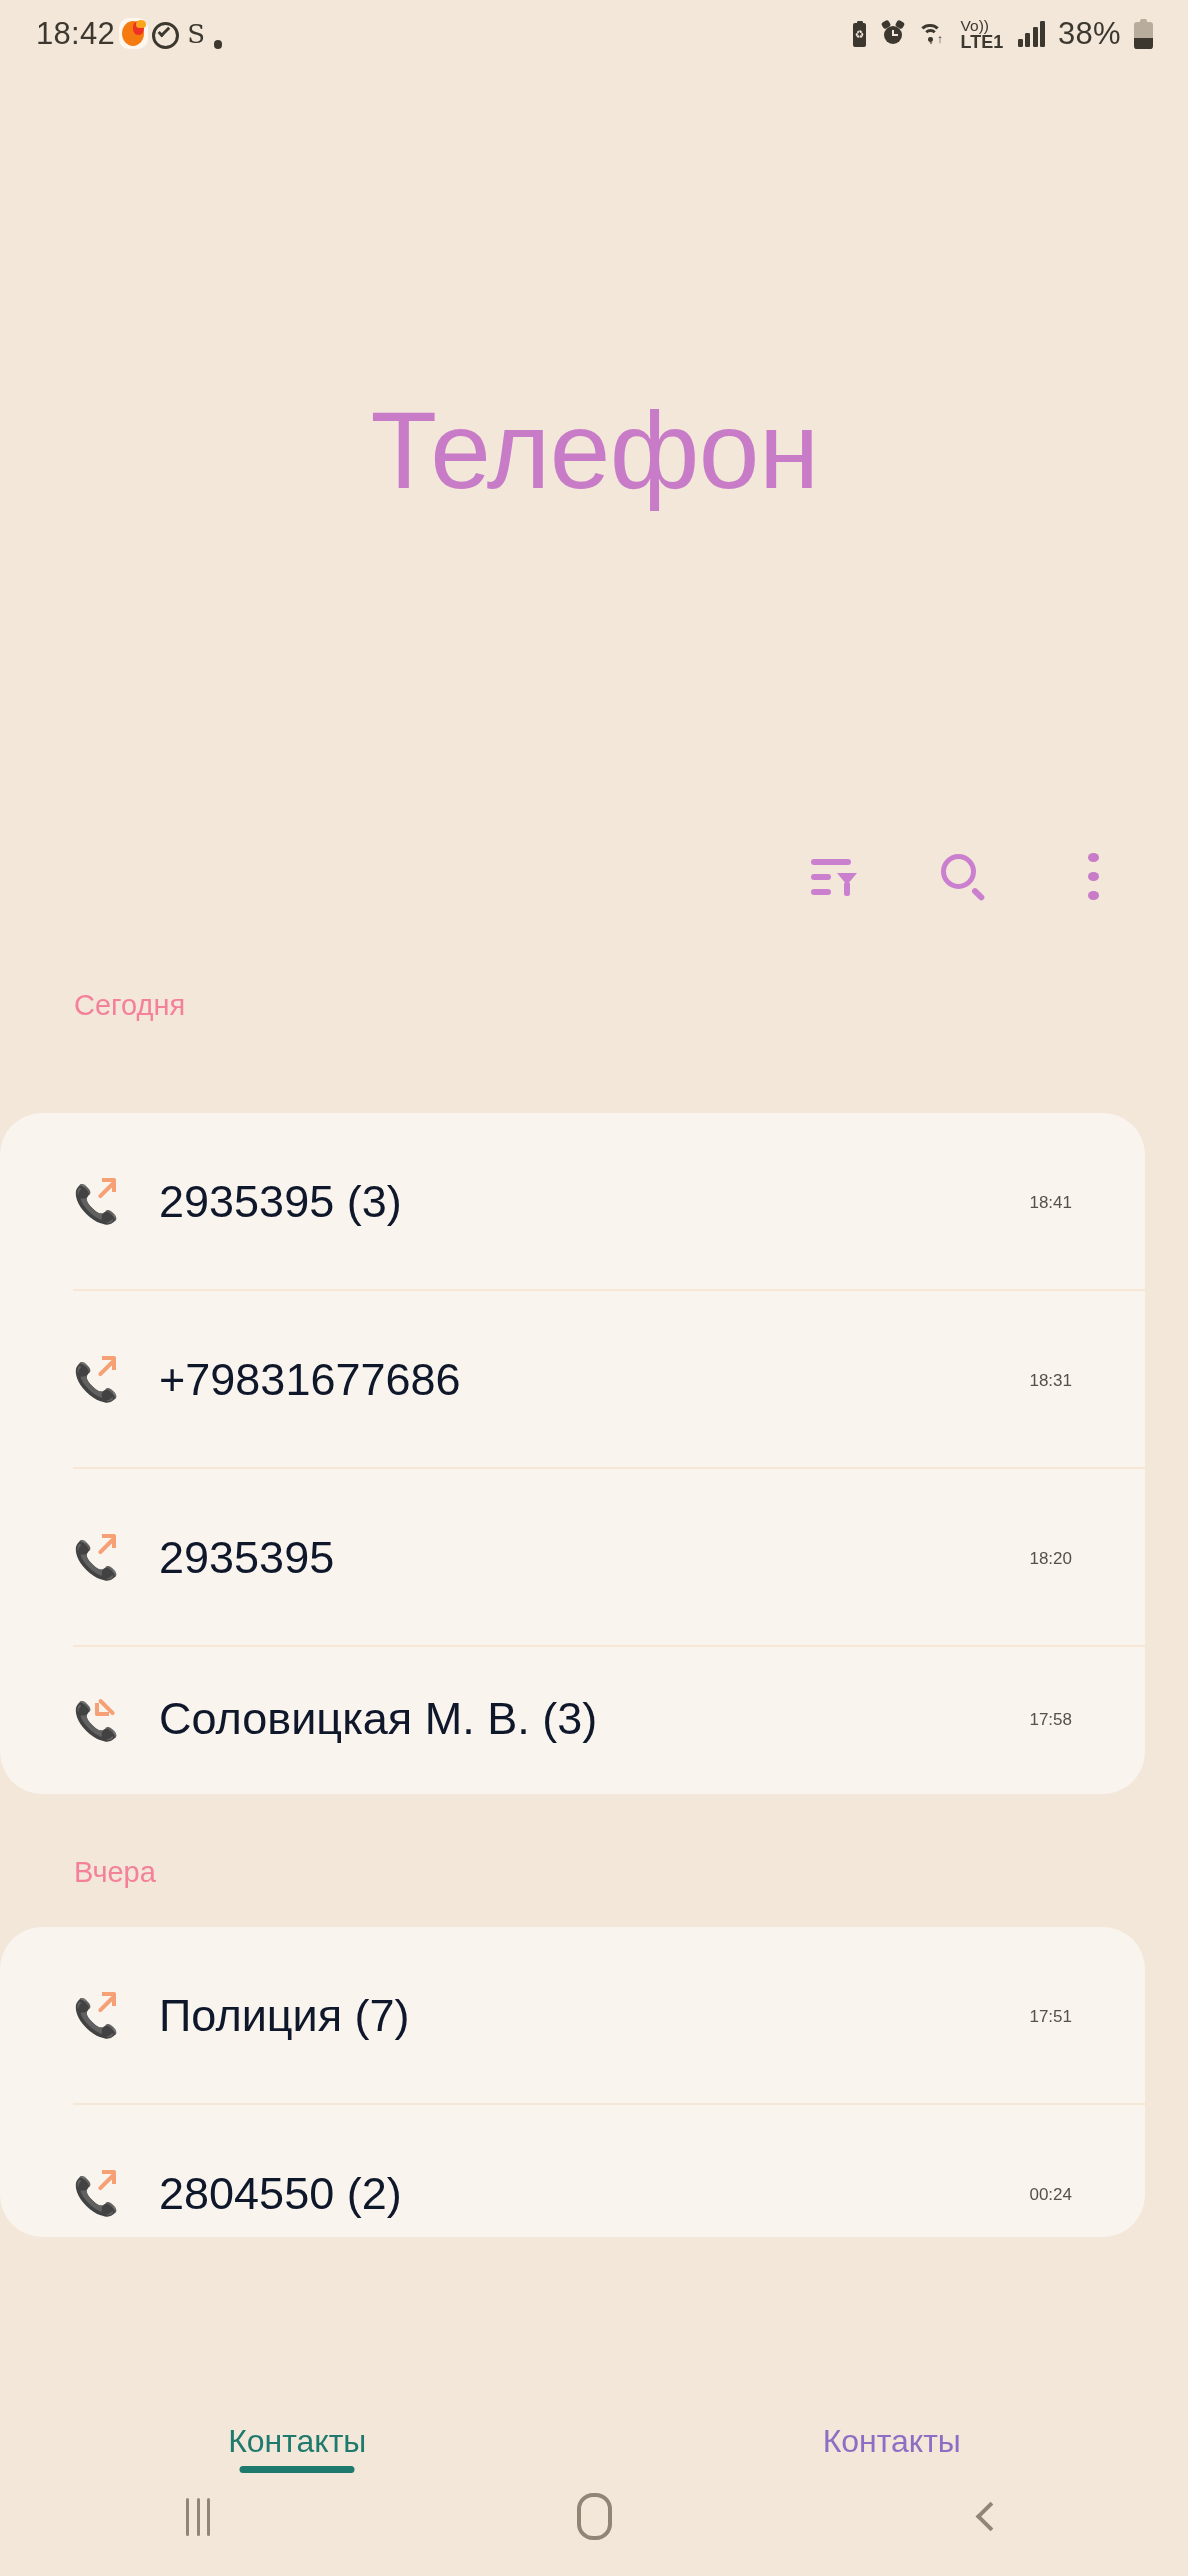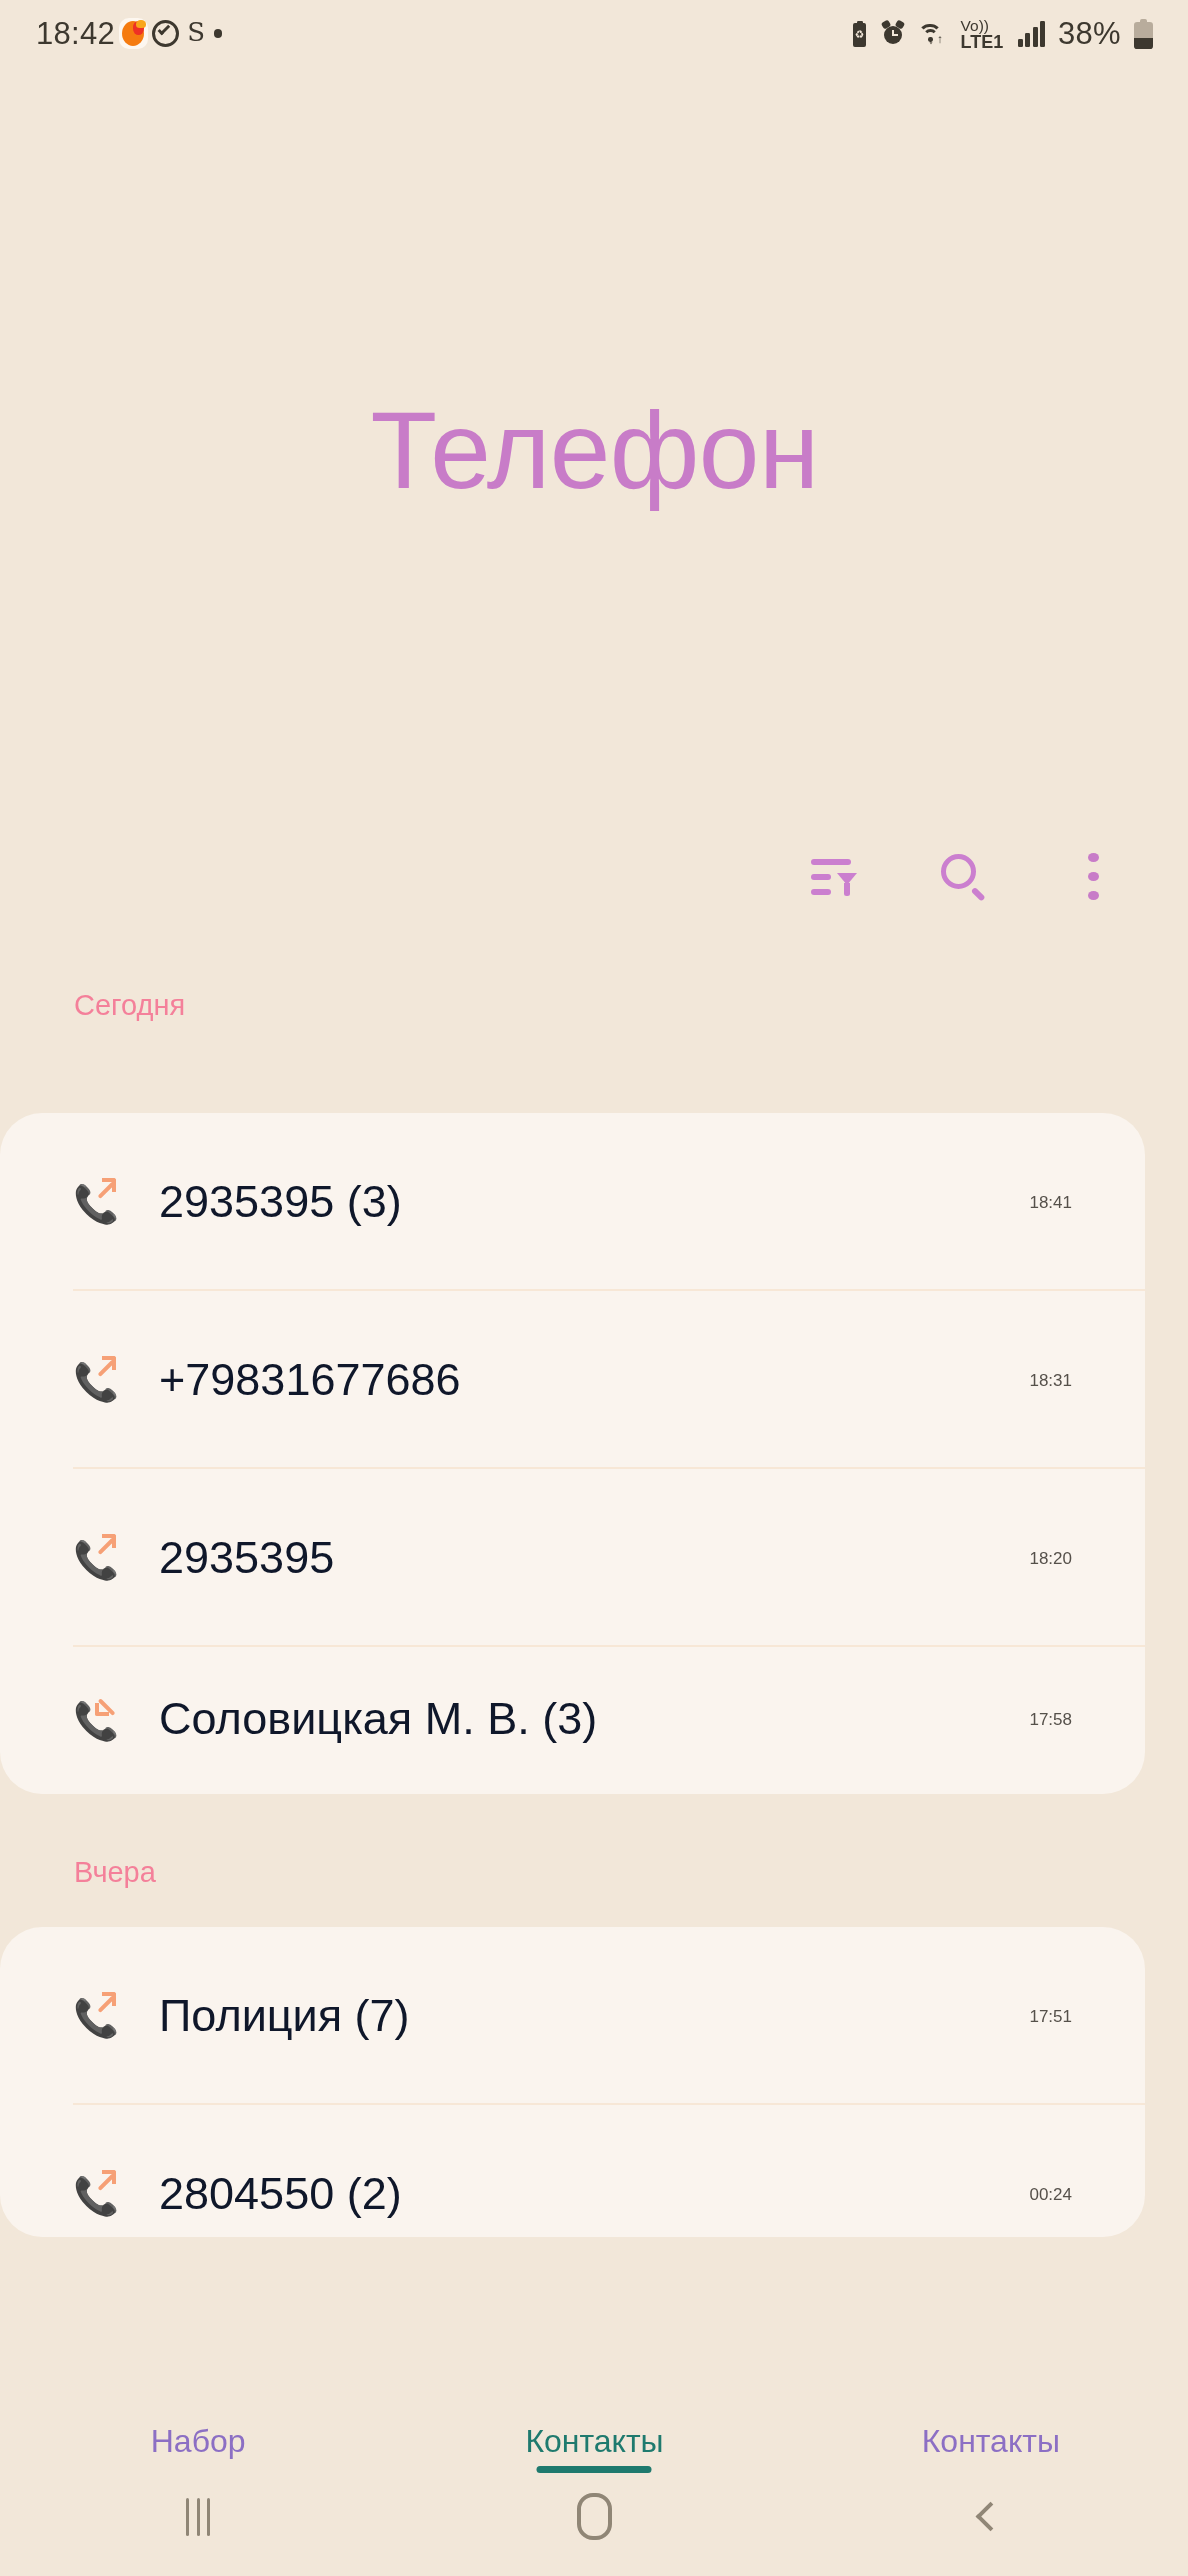--- a/index.html
+++ b/index.html
@@ -17,21 +17,21 @@
     background:#f2e7d9;
   }
 
   
   .statusbar {
     position:absolute; top:0; left:0;
     width:1189px; height:67px;
     display:flex; align-items:center;
     padding:0 36px;
   }
-  .sb-left { display:flex; align-items:center; gap:4px; }
+  .sb-left { display:flex; align-items:flex-end; gap:4px; }
   .sb-clock {
     font-size:31px; font-weight:400; color:#3d382f;
     letter-spacing:0.3px; line-height:1;
   }
   .sb-right {
     margin-left:auto;
     display:flex; align-items:center; gap:12.4px;
   }
 
   
@@ -519,23 +519,20 @@
             </div>
         </div>
       </div>
       <div class="row-name">2804550 (2)</div>
       <div class="row-time">00:24</div>
     </div>
 
   </div>
 
   <div class="tabbar">
-    <div class="tab">
-      <span class="lbl">Набор</span>
-    </div>
     <div class="tab active">
       <span class="lbl">Контакты</span>
       <div class="underline"></div>
     </div>
     <div class="tab">
       <span class="lbl">Контакты</span>
     </div>
   </div>
 
   <div class="navbar">

